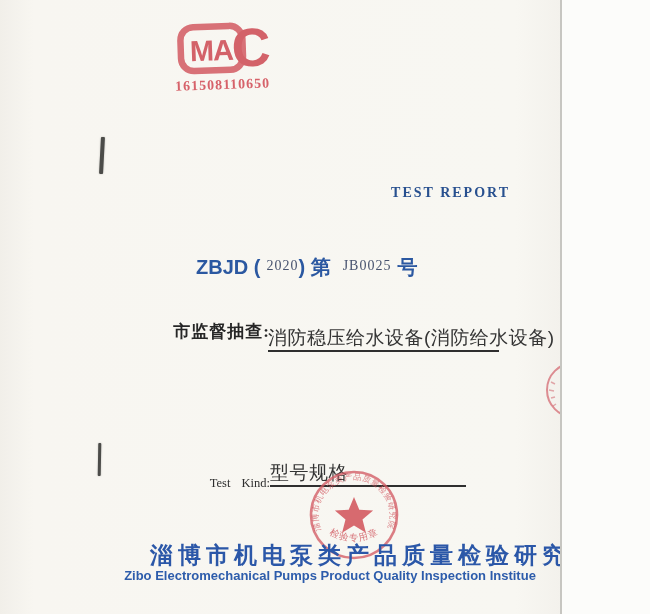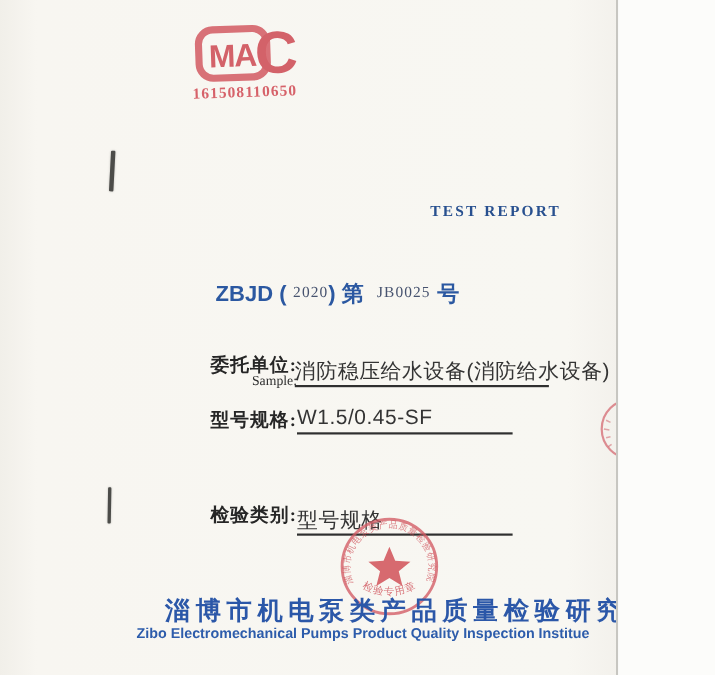--- a/index.html
+++ b/index.html
@@ -138,29 +138,26 @@
       </svg>
       <div class="cma-number">161508110650</div>
     </div>
 
     <div class="title-en">TEST REPORT</div>
 
     <div class="report-no">
       <span>ZBJD (</span><span class="gap-s"></span><span class="typed">2020</span><span>) 第</span><span class="gap-m"></span><span class="typed">JB0025</span><span class="gap-s"></span><span>号</span>
     </div>
 
-    <div class="f-label-zh l1zh">委托单位:</div>
-    <div class="f-label-en l1en">Sample:</div>
+    <div class="f-label-zh l1zh">市监督抽查:</div>
     <div class="f-value v1">消防稳压给水设备(消防给水设备)</div>
 
-    <div class="f-label-zh l2zh">型号规格:</div>
-    <div class="f-value v2">W1.5/0.45-SF</div>
 
 
-    <div class="f-label-zh l4zh">检验类别:</div>
+    <div class="f-label-en l4en wide">Test Kind:</div>
     <div class="f-value v4">型号规格</div>
 
     <svg class="round-stamp" viewBox="0 0 120 100">
       <defs>
         <path id="arcTop" d="M 25 62 A 36 36 0 1 1 91 62"></path>
         <path id="arcBottom" d="M 33 66 Q 58 80 83 66"></path>
       </defs>
       <circle cx="58" cy="47" r="43" fill="none" stroke="#d25b64" stroke-width="2.6" opacity="0.78"></circle>
       <polygon points="58,29 63.3,41.8 77.1,42.6 66.5,51.4 69.9,64.8 58,57.4 46.1,64.8 49.5,51.4 38.9,42.6 52.7,41.8" fill="#cf4a52" opacity="0.82"></polygon>
       <text font-size="8.2" fill="#cf5059" opacity="0.72" letter-spacing="0.6" font-family="Liberation Serif, serif">

